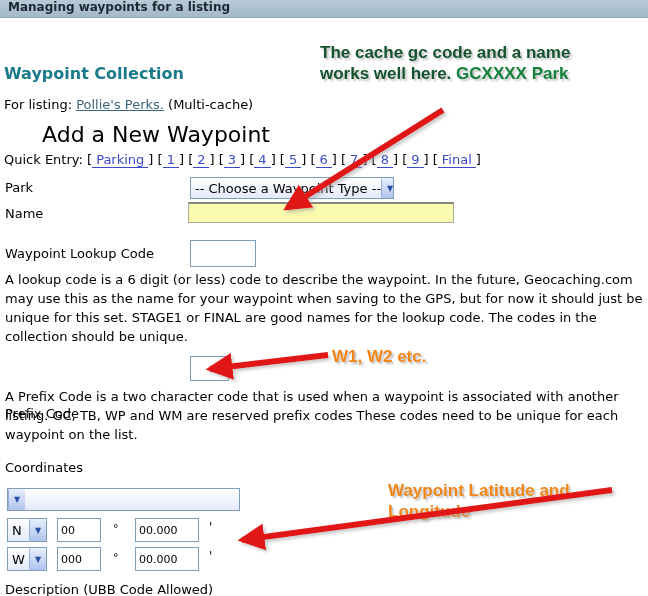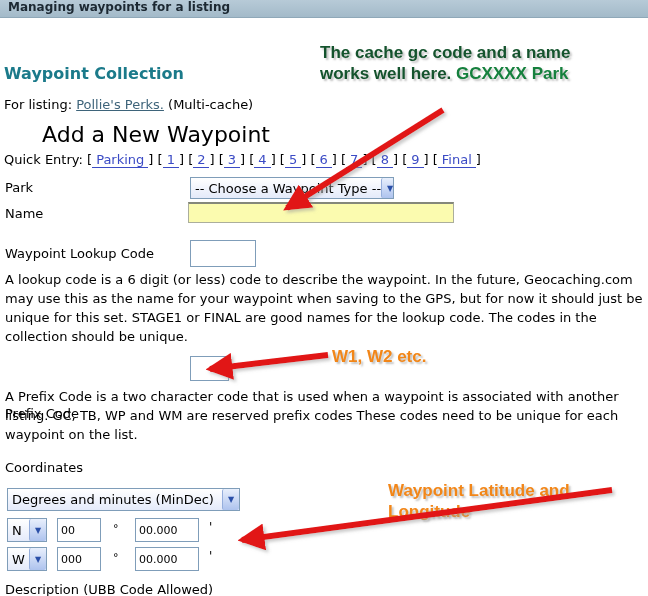--- a/index.html
+++ b/index.html
@@ -126,21 +126,20 @@
 <input class="txt lookup-input" value="" style="">
 <div class="help-text" style="top:270px;">A lookup code is a 6 digit (or less) code to describe the waypoint. In the future, Geocaching.com may use this as the name for your waypoint when saving to the GPS, but for now it should just be unique for this set. STAGE1 or FINAL are good names for the lookup code. The codes in the collection should be unique.</div>
 
 <div class="form-label" style="top:362px;margin-top:44px;">Prefix Code</div>
 <input class="txt prefix-input" value="" style="">
 <div class="help-text" style="top:387px;">A Prefix Code is a two character code that is used when a waypoint is associated with another listing. GC, TB, WP and WM are reserved prefix codes These codes need to be unique for each waypoint on the list.</div>
 
 <div class="form-label" style="top:460px;">Coordinates</div>
 
 <div class="xp-select" style="left:7px; top:488px; width:233px; height:23px;">
-  <span class="sel-text">Degrees and minutes (MinDec)</span>
   <span class="sel-btn">▼</span>
 </div>
 
 <div class="coord-row" style="top:518px;">
   <div class="xp-select">
     <span class="sel-text">N</span>
     <span class="sel-btn">▼</span>
   </div>
   <input class="txt deg-input" value="00" style="">
   <span class="deg-sym">°</span>

